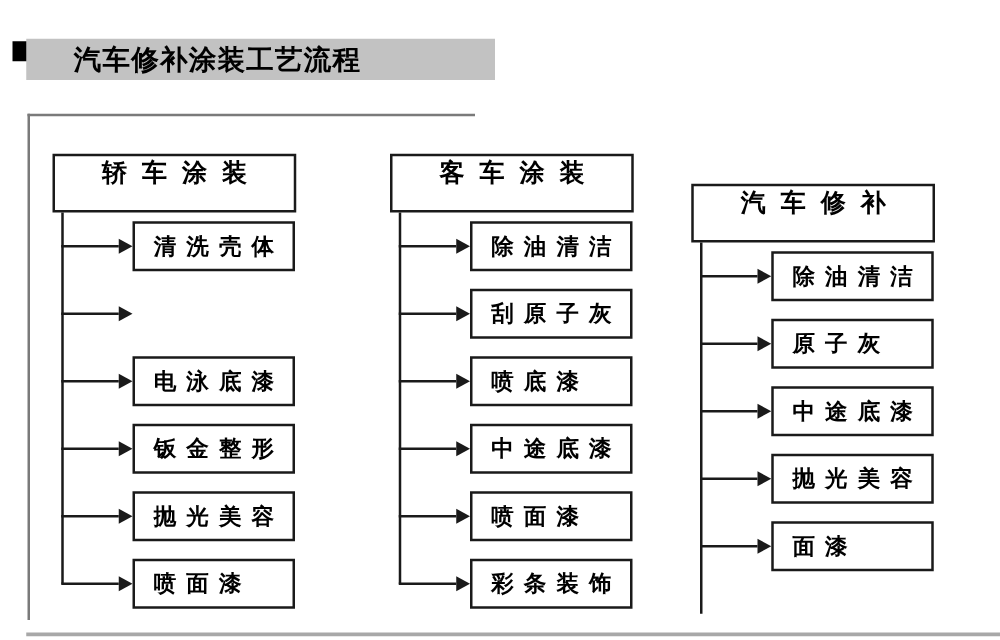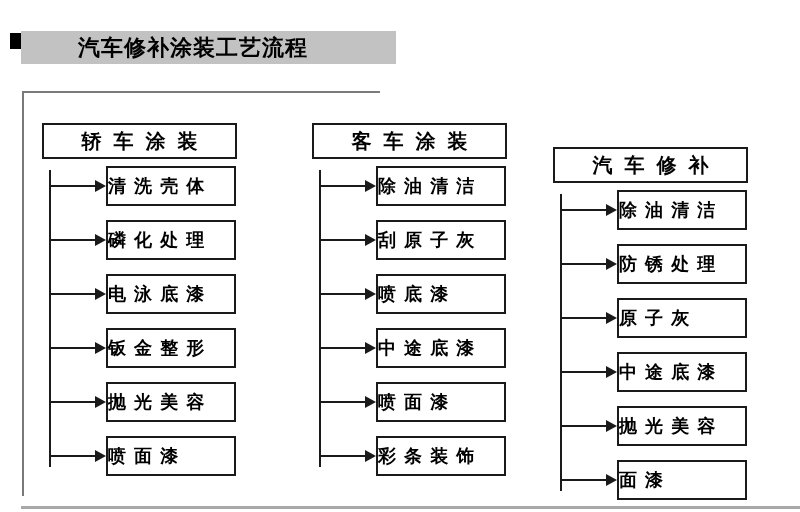--- a/index.html
+++ b/index.html
@@ -6,49 +6,49 @@
   body {
     width:800px; height:512px; position:relative; overflow:hidden;
     background:#ffffff; color:var(--text,#000);
     font-family:"DejaVu Sans","Liberation Sans",sans-serif;
   }
   .accent-bar { position:absolute; left:10px; top:33px; width:24px; height:16px; background:var(--accent_bar,#000); }
   .title-banner {
     position:absolute; left:21px; top:31px; width:375px; height:33px;
     background:var(--banner_bg,#c2c2c2); display:flex; align-items:center;
   }
-  .title-text { font-size:22px; font-weight:bold; letter-spacing:1px; padding-left:57px; white-space:nowrap; }
+  .title-text { font-size:22px; font-weight:bold; letter-spacing:1px; padding-left:38px; white-space:nowrap; }
   .frame-top  { position:absolute; left:22px; top:91px; width:358px; height:2px; background:var(--frame_line,#7a7a7a); }
   .frame-left { position:absolute; left:22px; top:91px; width:2px; height:405px; background:var(--frame_line,#7a7a7a); }
   .bottom-rule { position:absolute; left:21px; top:506px; right:0; height:3px; background:var(--bottom_rule,#a8a8a8); }
 
   .column { position:absolute; top:123px; width:200px; }
   #col1 { left:42px; } #col2 { left:312px; } #col3 { left:553px;margin-top:24px; }
 
   .header-box {
-    width:195px; height:36px; border:2px solid var(--box_border,#1a1a1a); box-sizing:border-box;
-    display:flex; align-items:center; justify-content:center;
+    width:195px; height:47px; border:2px solid var(--box_border,#1a1a1a); box-sizing:border-box;
+    display:flex; justify-content:center;
     font-size:20px; font-weight:bold; letter-spacing:0.6em; white-space:nowrap;
   }
   .header-box span { margin-right:-0.6em; }
 
   .vline { position:absolute; left:7px; top:47px; width:2px; height:297px; background:var(--box_border,#1a1a1a); }
 
   .item-row { position:relative; width:200px; height:40px; margin-top:14px; }
   .item-row.first { margin-top:7px; }
   .arrow-line { position:absolute; left:7px; top:19px; width:46px; height:2px; background:var(--box_border,#1a1a1a); }
   .arrow-head {
     position:absolute; left:53px; top:14px; width:0; height:0;
     border-left:11px solid var(--box_border,#1a1a1a);
     border-top:6px solid transparent; border-bottom:6px solid transparent;
   }
   .item-box {
     position:absolute; left:64px; top:0; width:130px; height:40px;
     border:2px solid var(--box_border,#1a1a1a); box-sizing:border-box;
-    display:flex; align-items:center; overflow:visible;
+    display:flex; align-items:center; padding-left:15px; overflow:visible;
     font-size:18px; font-weight:bold; letter-spacing:0.45em; white-space:nowrap;
   }
 </style>
 </head>
 <body>
 
 <div class="accent-bar"></div>
 
 <div class="title-banner">
   <span class="title-text">汽车修补涂装工艺流程</span>
@@ -65,21 +65,20 @@
   <div class="vline"></div>
 
   <div class="item-row first">
     <div class="arrow-line"></div>
     <div class="arrow-head"></div>
     <div class="item-box">清洗壳体</div>
   </div>
   <div class="item-row">
     <div class="arrow-line"></div>
     <div class="arrow-head"></div>
-    <div class="item-box">磷化处理</div>
   </div>
   <div class="item-row">
     <div class="arrow-line"></div>
     <div class="arrow-head"></div>
     <div class="item-box">电泳底漆</div>
   </div>
   <div class="item-row">
     <div class="arrow-line"></div>
     <div class="arrow-head"></div>
     <div class="item-box">钣金整形</div>
@@ -141,25 +140,20 @@
   <div class="vline"></div>
 
   <div class="item-row first">
     <div class="arrow-line"></div>
     <div class="arrow-head"></div>
     <div class="item-box">除油清洁</div>
   </div>
   <div class="item-row">
     <div class="arrow-line"></div>
     <div class="arrow-head"></div>
-    <div class="item-box">防锈处理</div>
-  </div>
-  <div class="item-row">
-    <div class="arrow-line"></div>
-    <div class="arrow-head"></div>
     <div class="item-box">原子灰</div>
   </div>
   <div class="item-row">
     <div class="arrow-line"></div>
     <div class="arrow-head"></div>
     <div class="item-box">中途底漆</div>
   </div>
   <div class="item-row">
     <div class="arrow-line"></div>
     <div class="arrow-head"></div>

